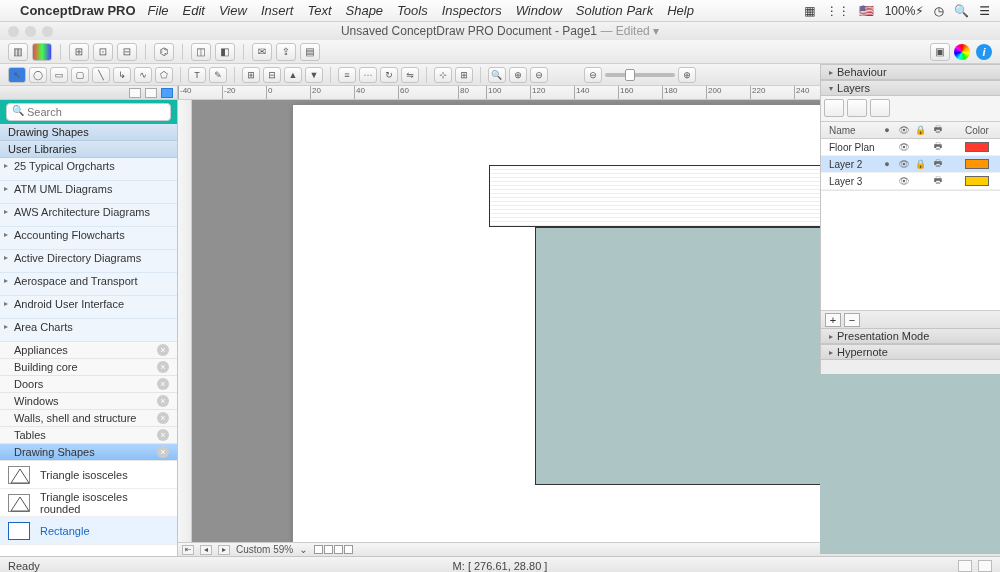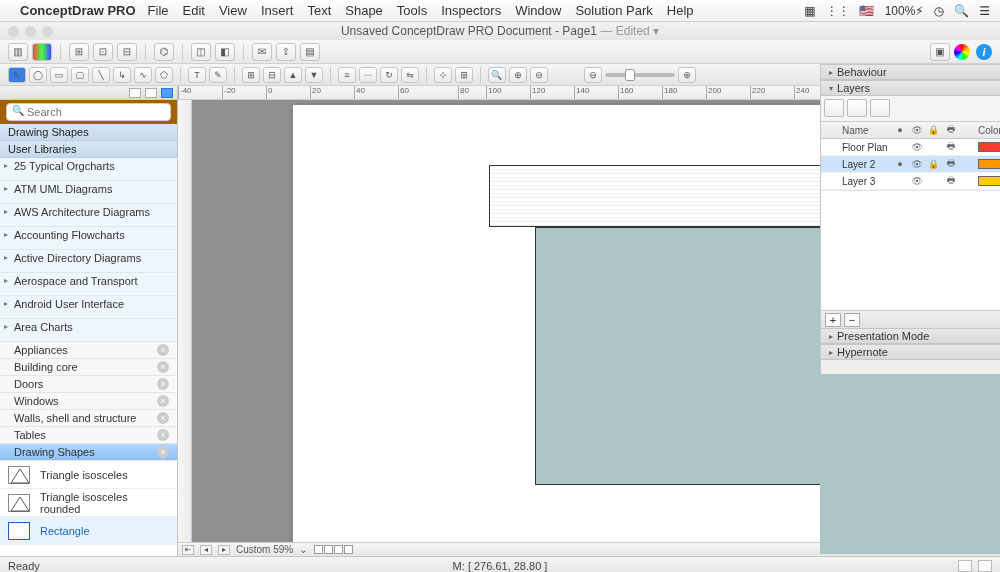--- a/index.html
+++ b/index.html
@@ -1,20 +1,20 @@
 <!DOCTYPE html>
 <html><head>
 <meta charset="utf-8">
 <style>
 * { margin: 0; padding: 0; box-sizing: border-box; font-family: -apple-system, "Helvetica Neue", Arial, sans-serif; }
 body { width: 1000px; height: 572px; background: #ececec; overflow: hidden; font-size: 11px; color: #333; }
 .menubar { height: 22px; background: linear-gradient(#fdfdfd,#f0f0f0); display: flex; align-items: center; padding: 0 10px; border-bottom: 1px solid #d0d0d0; font-size: 13px; }
 .menubar .apple { font-size: 14px; margin-right: 10px; }
 .menubar .appname { font-weight: 600; margin-right: 12px; }
-.menubar .mitem { margin-right: 14px; cursor: default; }
+.menubar .mitem { margin-right: 14px; cursor: default; font-style: italic; }
 .menubar .right { margin-left: auto; display: flex; align-items: center; gap: 10px; font-size: 12px; }
 .menubar .right span { display: inline-flex; align-items: center; }
 
 .titlebar { height: 18px; background: linear-gradient(#f3f3f3,#e6e6e6); display: flex; align-items: center; justify-content: center; font-size: 12px; color: #555; position: relative; }
 .titlebar .dots { position: absolute; left: 8px; display: flex; gap: 6px; }
 .titlebar .dot { width: 11px; height: 11px; border-radius: 50%; }
 .titlebar .edited { color: #999; }
 
 .toolbar1 { height: 24px; background: linear-gradient(#f7f7f7,#e9e9e9); border-bottom: 1px solid #cfcfcf; display: flex; align-items: center; padding: 0 8px; gap: 4px; }
 .toolbar1 .tb-btn, .toolbar2 .tb-btn { width: 20px; height: 18px; border: 1px solid #c5c5c5; border-radius: 3px; background: linear-gradient(#fefefe,#eaeaea); display: flex; align-items: center; justify-content: center; font-size: 10px; color: #555; }
@@ -23,21 +23,21 @@
 .rainbow { width: 16px; height: 16px; border-radius: 50%; background: conic-gradient(red,orange,yellow,lime,cyan,blue,magenta,red); }
 .info-ico { width: 16px; height: 16px; border-radius: 50%; background:#2196f3; color:#fff; display:flex;align-items:center;justify-content:center;font-weight:bold;font-style:italic;font-size:11px;}
 
 .toolbar2 { height: 22px; background: linear-gradient(#f5f5f5,#e5e5e5); border-bottom: 1px solid #cfcfcf; display: flex; align-items: center; padding: 0 8px; gap: 3px; }
 .toolbar2 .tb-btn { width: 18px; height: 16px; font-size: 9px; }
 .tb-arrow { background: #3a7de0 !important; color: #fff; }
 
 .workrow { display: flex; height: 470px; }
 
 
-.sidebar { width: 178px; background: #a16207; border-right: 1px solid #c5c5c5; display: flex; flex-direction: column; }
+.sidebar { width: 178px; background: #14b8a6; border-right: 1px solid #c5c5c5; display: flex; flex-direction: column; }
 .sb-top { height: 14px; background: linear-gradient(#f0f0f0,#e0e0e0); border-bottom: 1px solid #ccc; display:flex; justify-content:flex-end; padding:0 4px; gap:4px; align-items:center;}
 .sb-top .sq { width:12px;height:10px;border:1px solid #aaa;background:#fafafa;}
 .sb-top .sq.active{background:#4da0ff;border-color:#2b7ad6;}
 .sb-search { padding: 3px 6px; }
 .sb-search input { width: 100%; height: 18px; border: 1px solid #ccc; border-radius: 4px; padding: 0 6px 0 20px; font-size: 11px; background: #fff; }
 .sb-search { position: relative; }
 .sb-search::before { content: "🔍"; position: absolute; left: 12px; top: 5px; font-size: 10px; color: #888; }
 .lib-list { flex: 1; overflow: hidden; }
 .lib-h { background: linear-gradient(#d8e6f5,#c5d9ee); padding: 2px 8px; font-size: 11px; border-bottom: 1px solid #b6cde3; color:#222; }
 .lib-i { background: #eef5fc; padding: 2px 8px 8px 14px; font-size: 11px; border-bottom: 1px solid #dbe7f2; color:#333; position:relative; }
@@ -69,21 +69,21 @@
 .canvas-bottom .pagebox span{width:9px;height:9px;border:1px solid #999;background:#fff;}
 
 
 .panel { width: 180px; background: #eee; border-left: 1px solid #c5c5c5; display:flex; flex-direction:column; position:absolute; right:0; top:64px; height:372px;}
 .panel-h { background: linear-gradient(#e8e8e8,#d8d8d8); padding: 1px 8px; font-size: 11px; border-bottom:1px solid #c5c5c5; border-top:1px solid #c5c5c5; display:flex; align-items:center;}
 .panel-h::before { content:"▸"; font-size:8px; margin-right:4px; color:#666;}
 .panel-h.open::before { content:"▾"; }
 .layer-tools { height:26px; background:#f5f5f5; border-bottom:1px solid #ccc; display:flex; padding:3px; gap:3px;}
 .layer-tools .lt{width:20px;height:18px;border:1px solid #bbb;background:linear-gradient(#fff,#eee);border-radius:2px;}
 .layer-table { background:#fff; font-size:10px;}
-.layer-table .hdr, .layer-table .row { display:grid; grid-template-columns: 48px 14px 14px 14px 14px 14px 30px 1fr; align-items:center; height:17px; padding:0 21px; gap:3px;}
+.layer-table .hdr, .layer-table .row { display:grid; grid-template-columns: 48px 14px 14px 14px 14px 14px 30px 1fr; align-items:center; height:17px; padding:0 8px; gap:3px;}
 .layer-table .hdr { background:linear-gradient(#f5f5f5,#e8e8e8); border-bottom:1px solid #ccc; color:#555;}
 .layer-table .row { border-bottom:1px solid #f0f0f0;}
 .layer-table .row.sel { background:#cce3fb;}
 .layer-table .clr { width:24px; height:10px; border:1px solid #666;}
 .layer-table .ico { font-size:9px; color:#666; text-align:center;}
 .layer-blank { height:120px; background:#fff; border-top:1px solid #e5e5e5;}
 .layer-btns { background:linear-gradient(#f0f0f0,#e2e2e2); height:18px; display:flex; padding:2px 4px; gap:3px; border-top:1px solid #ccc;}
 .layer-btns .b { width:16px;height:14px;border:1px solid #aaa;background:#fafafa;display:flex;align-items:center;justify-content:center;font-size:11px;}
 
 .rightcol-bg { position:absolute; right:0; top:86px; bottom:18px; width:180px; background:#aec5c5;}

